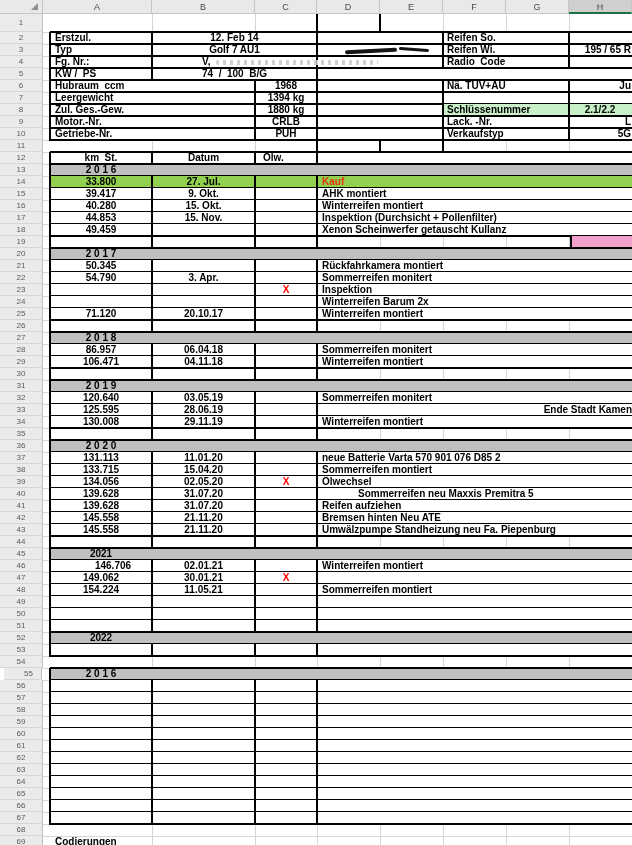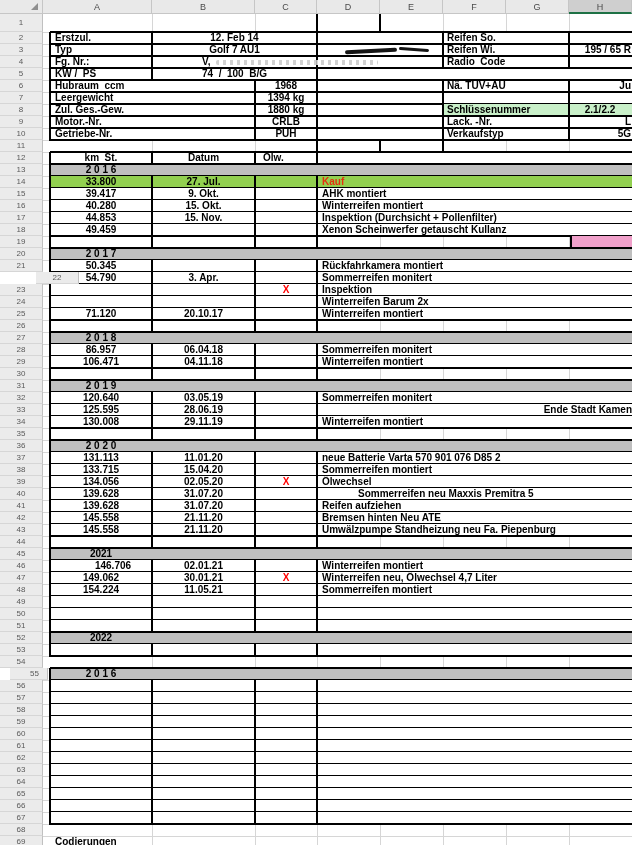--- a/index.html
+++ b/index.html
@@ -454,21 +454,20 @@
     <div class="t" style="left: 322px; top: 559.7px; width: 310px; height: 12px; line-height: 12px; text-align: left; color: rgb(0, 0, 0); font-size: 10px;">Winterreifen montiert</div>
     <div style="left: 50px; top: 571.7px; width: 582px; height: 12px; background: rgb(255, 255, 255);"></div>
     <div style="left: 49px; top: 571.7px; width: 2px; height: 13px; background: rgb(0, 0, 0);"></div>
     <div style="left: 151px; top: 571.7px; width: 2px; height: 13px; background: rgb(0, 0, 0);"></div>
     <div style="left: 254px; top: 571.7px; width: 2px; height: 13px; background: rgb(0, 0, 0);"></div>
     <div style="left: 316px; top: 571.7px; width: 2px; height: 13px; background: rgb(0, 0, 0);"></div>
     <div style="left: 50px; top: 582.7px; width: 582px; height: 2px; background: rgb(0, 0, 0);"></div>
     <div class="t" style="left: 50px; top: 571.7px; width: 102px; height: 12px; line-height: 12px; text-align: center; color: rgb(0, 0, 0); font-size: 10px;">149.062</div>
     <div class="t" style="left: 152px; top: 571.7px; width: 103px; height: 12px; line-height: 12px; text-align: center; color: rgb(0, 0, 0); font-size: 10px;">30.01.21</div>
     <div class="t" style="left: 255px; top: 571.7px; width: 62px; height: 12px; line-height: 12px; text-align: center; color: rgb(255, 0, 0); font-size: 10px;">X</div>
-    <div class="t" style="left: 322px; top: 571.7px; width: 310px; height: 12px; line-height: 12px; text-align: left; color: rgb(0, 0, 0); font-size: 10px;">Winterreifen neu, Ölwechsel 4,7 Liter</div>
     <div style="left: 50px; top: 583.7px; width: 582px; height: 12px; background: rgb(255, 255, 255);"></div>
     <div style="left: 49px; top: 583.7px; width: 2px; height: 13px; background: rgb(0, 0, 0);"></div>
     <div style="left: 151px; top: 583.7px; width: 2px; height: 13px; background: rgb(0, 0, 0);"></div>
     <div style="left: 254px; top: 583.7px; width: 2px; height: 13px; background: rgb(0, 0, 0);"></div>
     <div style="left: 316px; top: 583.7px; width: 2px; height: 13px; background: rgb(0, 0, 0);"></div>
     <div style="left: 50px; top: 594.7px; width: 582px; height: 2px; background: rgb(0, 0, 0);"></div>
     <div class="t" style="left: 50px; top: 583.7px; width: 102px; height: 12px; line-height: 12px; text-align: center; color: rgb(0, 0, 0); font-size: 10px;">154.224</div>
     <div class="t" style="left: 152px; top: 583.7px; width: 103px; height: 12px; line-height: 12px; text-align: center; color: rgb(0, 0, 0); font-size: 10px;">11.05.21</div>
     <div class="t" style="left: 322px; top: 583.7px; width: 310px; height: 12px; line-height: 12px; text-align: left; color: rgb(0, 0, 0); font-size: 10px;">Sommerreifen montiert</div>
     <div style="left: 50px; top: 595.7px; width: 582px; height: 12px; background: rgb(255, 255, 255);"></div>
@@ -592,21 +591,21 @@
     <div class="rowhdr" style="left: 0px; top: 151.7px; width: 43px; height: 12px; line-height: 12px;">12</div>
     <div class="rowhdr" style="left: 0px; top: 163.7px; width: 43px; height: 12px; line-height: 12px;">13</div>
     <div class="rowhdr" style="left: 0px; top: 175.7px; width: 43px; height: 12px; line-height: 12px;">14</div>
     <div class="rowhdr" style="left: 0px; top: 187.7px; width: 43px; height: 12px; line-height: 12px;">15</div>
     <div class="rowhdr" style="left: 0px; top: 199.7px; width: 43px; height: 12px; line-height: 12px;">16</div>
     <div class="rowhdr" style="left: 0px; top: 211.7px; width: 43px; height: 12px; line-height: 12px;">17</div>
     <div class="rowhdr" style="left: 0px; top: 223.7px; width: 43px; height: 12px; line-height: 12px;">18</div>
     <div class="rowhdr" style="left: 0px; top: 235.7px; width: 43px; height: 12px; line-height: 12px;">19</div>
     <div class="rowhdr" style="left: 0px; top: 247.7px; width: 43px; height: 12px; line-height: 12px;">20</div>
     <div class="rowhdr" style="left: 0px; top: 259.7px; width: 43px; height: 12px; line-height: 12px;">21</div>
-    <div class="rowhdr" style="left: 0px; top: 271.7px; width: 43px; height: 12px; line-height: 12px; margin-left: 36px;">22</div>
+    <div class="rowhdr" style="left: 0px; top: 271.7px; width: 43px; height: 12px; line-height: 12px;">22</div>
     <div class="rowhdr" style="left: 0px; top: 283.7px; width: 43px; height: 12px; line-height: 12px;">23</div>
     <div class="rowhdr" style="left: 0px; top: 295.7px; width: 43px; height: 12px; line-height: 12px;">24</div>
     <div class="rowhdr" style="left: 0px; top: 307.7px; width: 43px; height: 12px; line-height: 12px;">25</div>
     <div class="rowhdr" style="left: 0px; top: 319.7px; width: 43px; height: 12px; line-height: 12px;">26</div>
     <div class="rowhdr" style="left: 0px; top: 331.7px; width: 43px; height: 12px; line-height: 12px;">27</div>
     <div class="rowhdr" style="left: 0px; top: 343.7px; width: 43px; height: 12px; line-height: 12px;">28</div>
     <div class="rowhdr" style="left: 0px; top: 355.7px; width: 43px; height: 12px; line-height: 12px;">29</div>
     <div class="rowhdr" style="left: 0px; top: 367.7px; width: 43px; height: 12px; line-height: 12px;">30</div>
     <div class="rowhdr" style="left: 0px; top: 379.7px; width: 43px; height: 12px; line-height: 12px;">31</div>
     <div class="rowhdr" style="left: 0px; top: 391.7px; width: 43px; height: 12px; line-height: 12px;">32</div>
@@ -625,21 +624,21 @@
     <div class="rowhdr" style="left: 0px; top: 547.7px; width: 43px; height: 12px; line-height: 12px;">45</div>
     <div class="rowhdr" style="left: 0px; top: 559.7px; width: 43px; height: 12px; line-height: 12px;">46</div>
     <div class="rowhdr" style="left: 0px; top: 571.7px; width: 43px; height: 12px; line-height: 12px;">47</div>
     <div class="rowhdr" style="left: 0px; top: 583.7px; width: 43px; height: 12px; line-height: 12px;">48</div>
     <div class="rowhdr" style="left: 0px; top: 595.7px; width: 43px; height: 12px; line-height: 12px;">49</div>
     <div class="rowhdr" style="left: 0px; top: 607.7px; width: 43px; height: 12px; line-height: 12px;">50</div>
     <div class="rowhdr" style="left: 0px; top: 619.7px; width: 43px; height: 12px; line-height: 12px;">51</div>
     <div class="rowhdr" style="left: 0px; top: 631.7px; width: 43px; height: 12px; line-height: 12px;">52</div>
     <div class="rowhdr" style="left: 0px; top: 643.7px; width: 43px; height: 12px; line-height: 12px;">53</div>
     <div class="rowhdr" style="left: 0px; top: 655.7px; width: 43px; height: 12px; line-height: 12px;">54</div>
-    <div class="rowhdr" style="left: 10px; top: 667.7px; width: 38px; height: 12px; line-height: 12px; padding-left: 12px;">55</div>
+    <div class="rowhdr" style="left: 4px; top: 667.7px; width: 38px; height: 12px; line-height: 12px; padding-left: 12px;">55</div>
     <div class="rowhdr" style="left: 0px; top: 679.7px; width: 43px; height: 12px; line-height: 12px;">56</div>
     <div class="rowhdr" style="left: 0px; top: 691.7px; width: 43px; height: 12px; line-height: 12px;">57</div>
     <div class="rowhdr" style="left: 0px; top: 703.7px; width: 43px; height: 12px; line-height: 12px;">58</div>
     <div class="rowhdr" style="left: 0px; top: 715.7px; width: 43px; height: 12px; line-height: 12px;">59</div>
     <div class="rowhdr" style="left: 0px; top: 727.7px; width: 43px; height: 12px; line-height: 12px;">60</div>
     <div class="rowhdr" style="left: 0px; top: 739.7px; width: 43px; height: 12px; line-height: 12px;">61</div>
     <div class="rowhdr" style="left: 0px; top: 751.7px; width: 43px; height: 12px; line-height: 12px;">62</div>
     <div class="rowhdr" style="left: 0px; top: 763.7px; width: 43px; height: 12px; line-height: 12px;">63</div>
     <div class="rowhdr" style="left: 0px; top: 775.7px; width: 43px; height: 12px; line-height: 12px;">64</div>
     <div class="rowhdr" style="left: 0px; top: 787.7px; width: 43px; height: 12px; line-height: 12px;">65</div>

